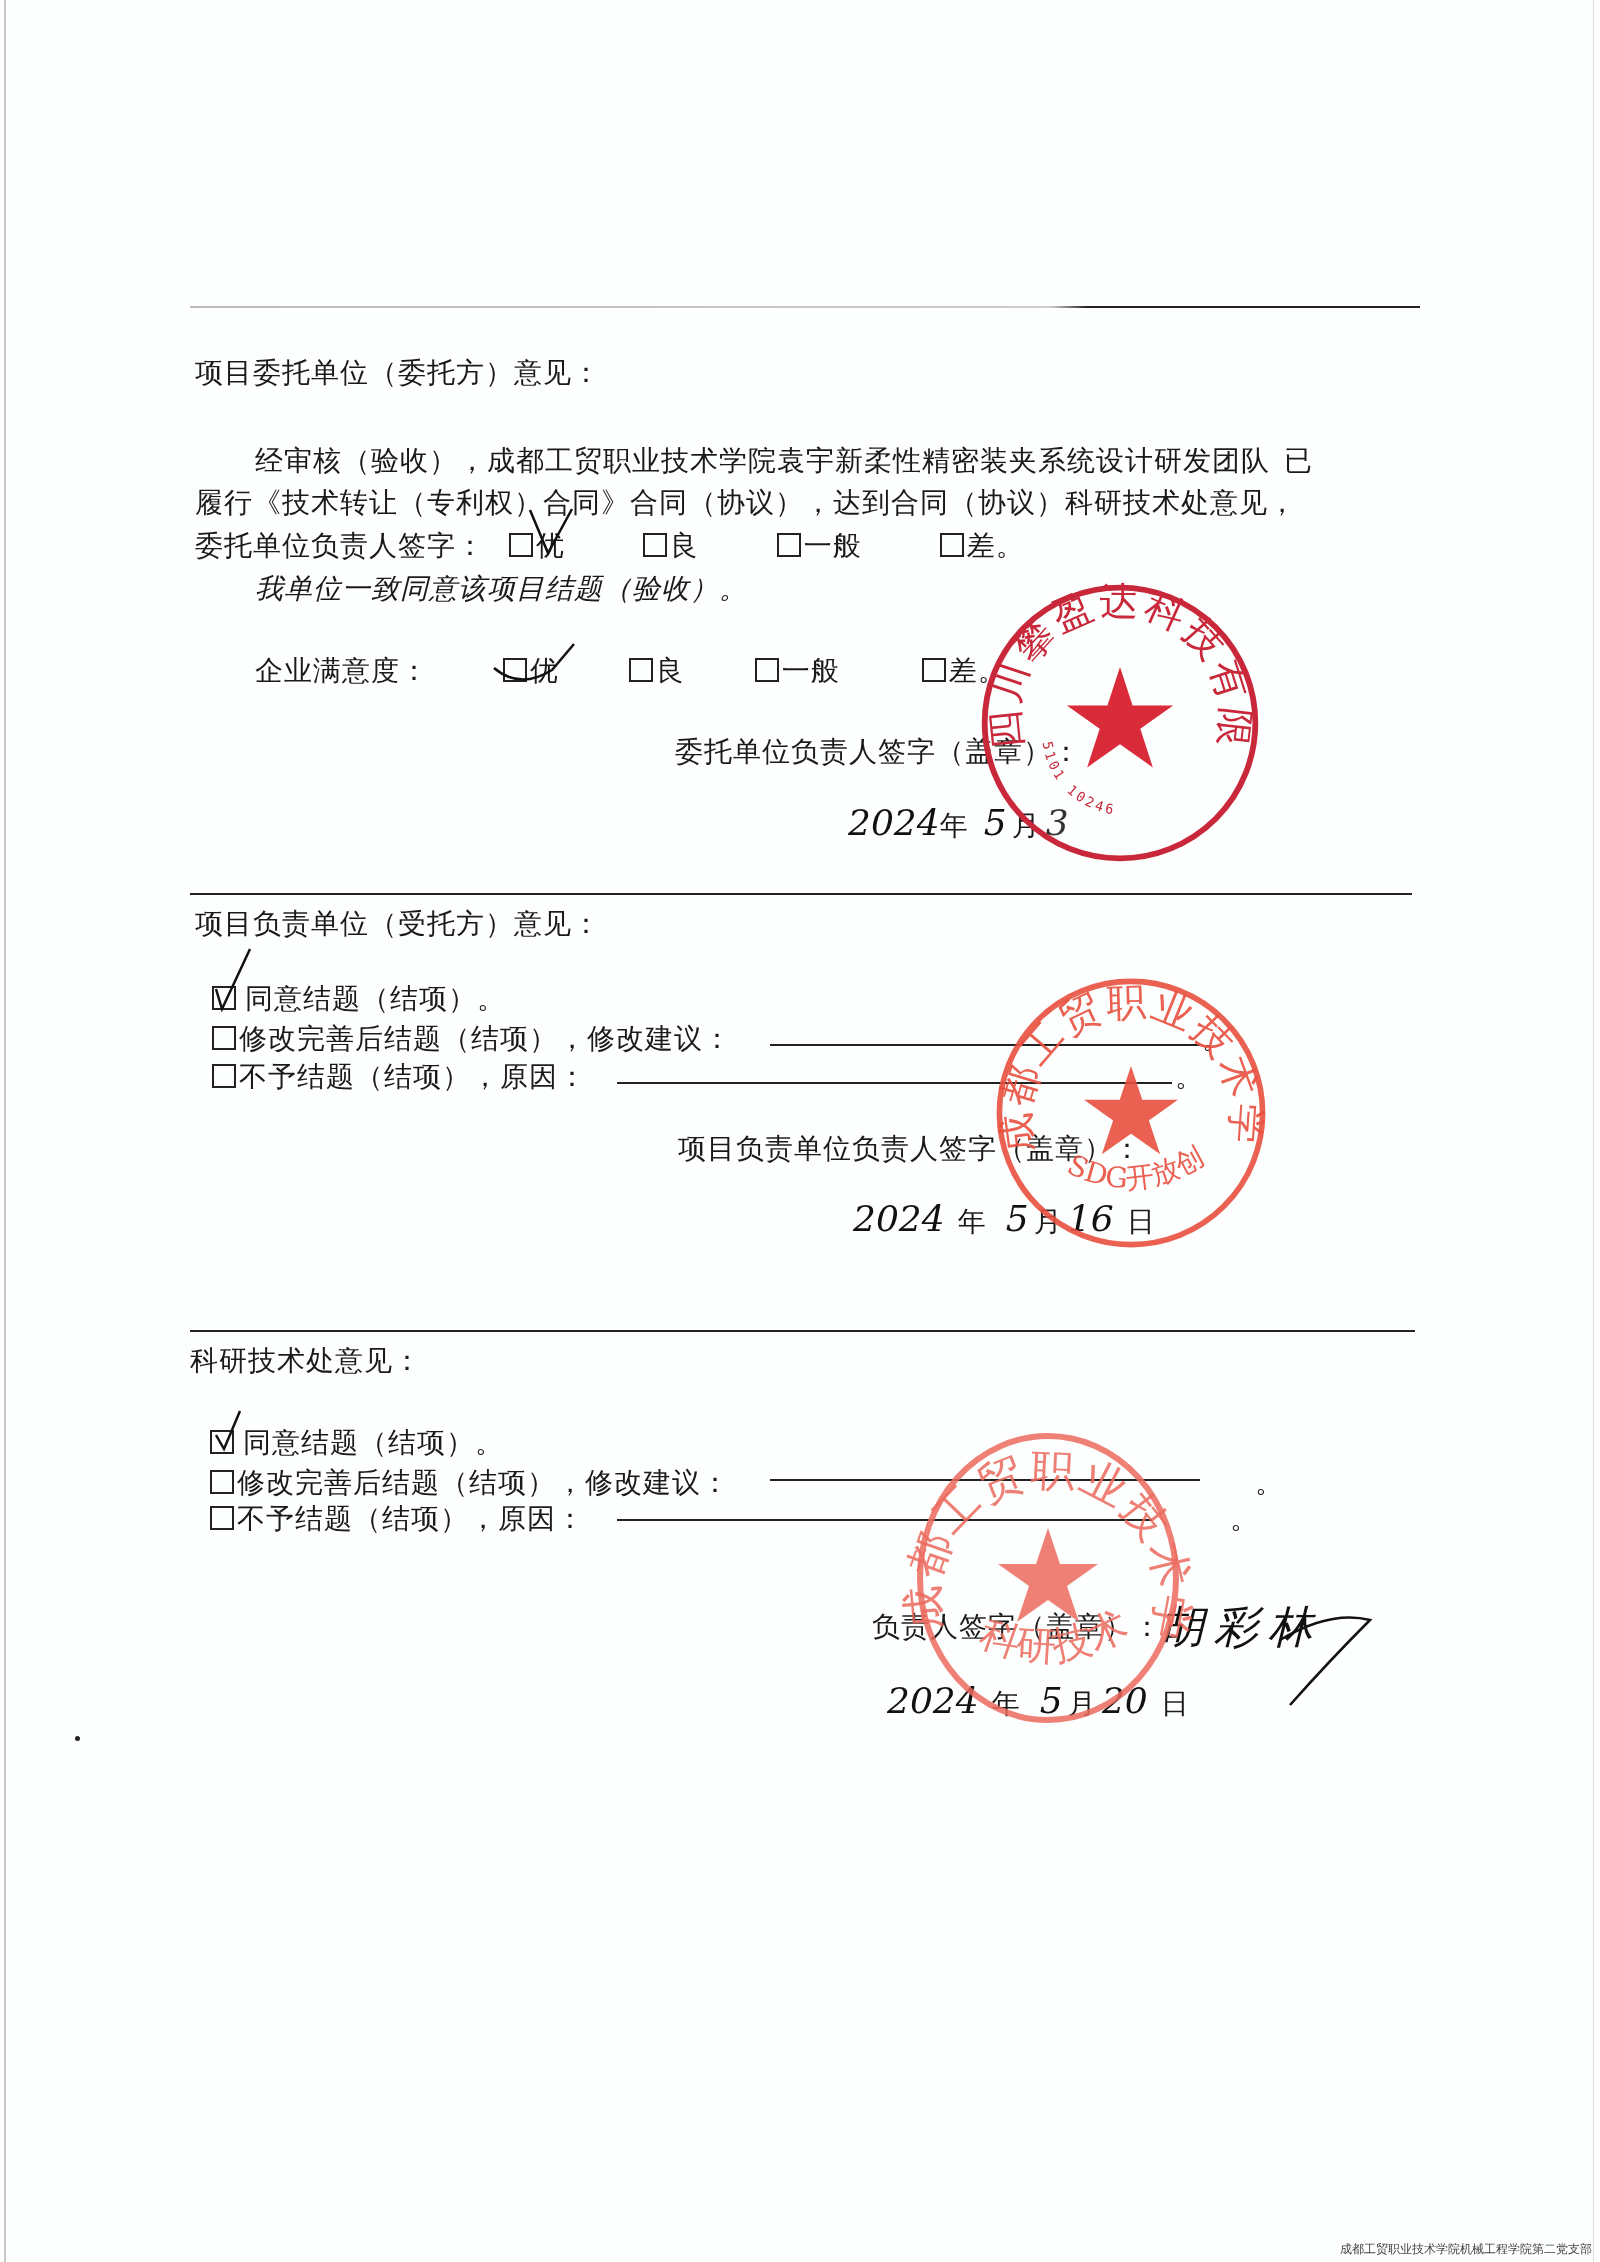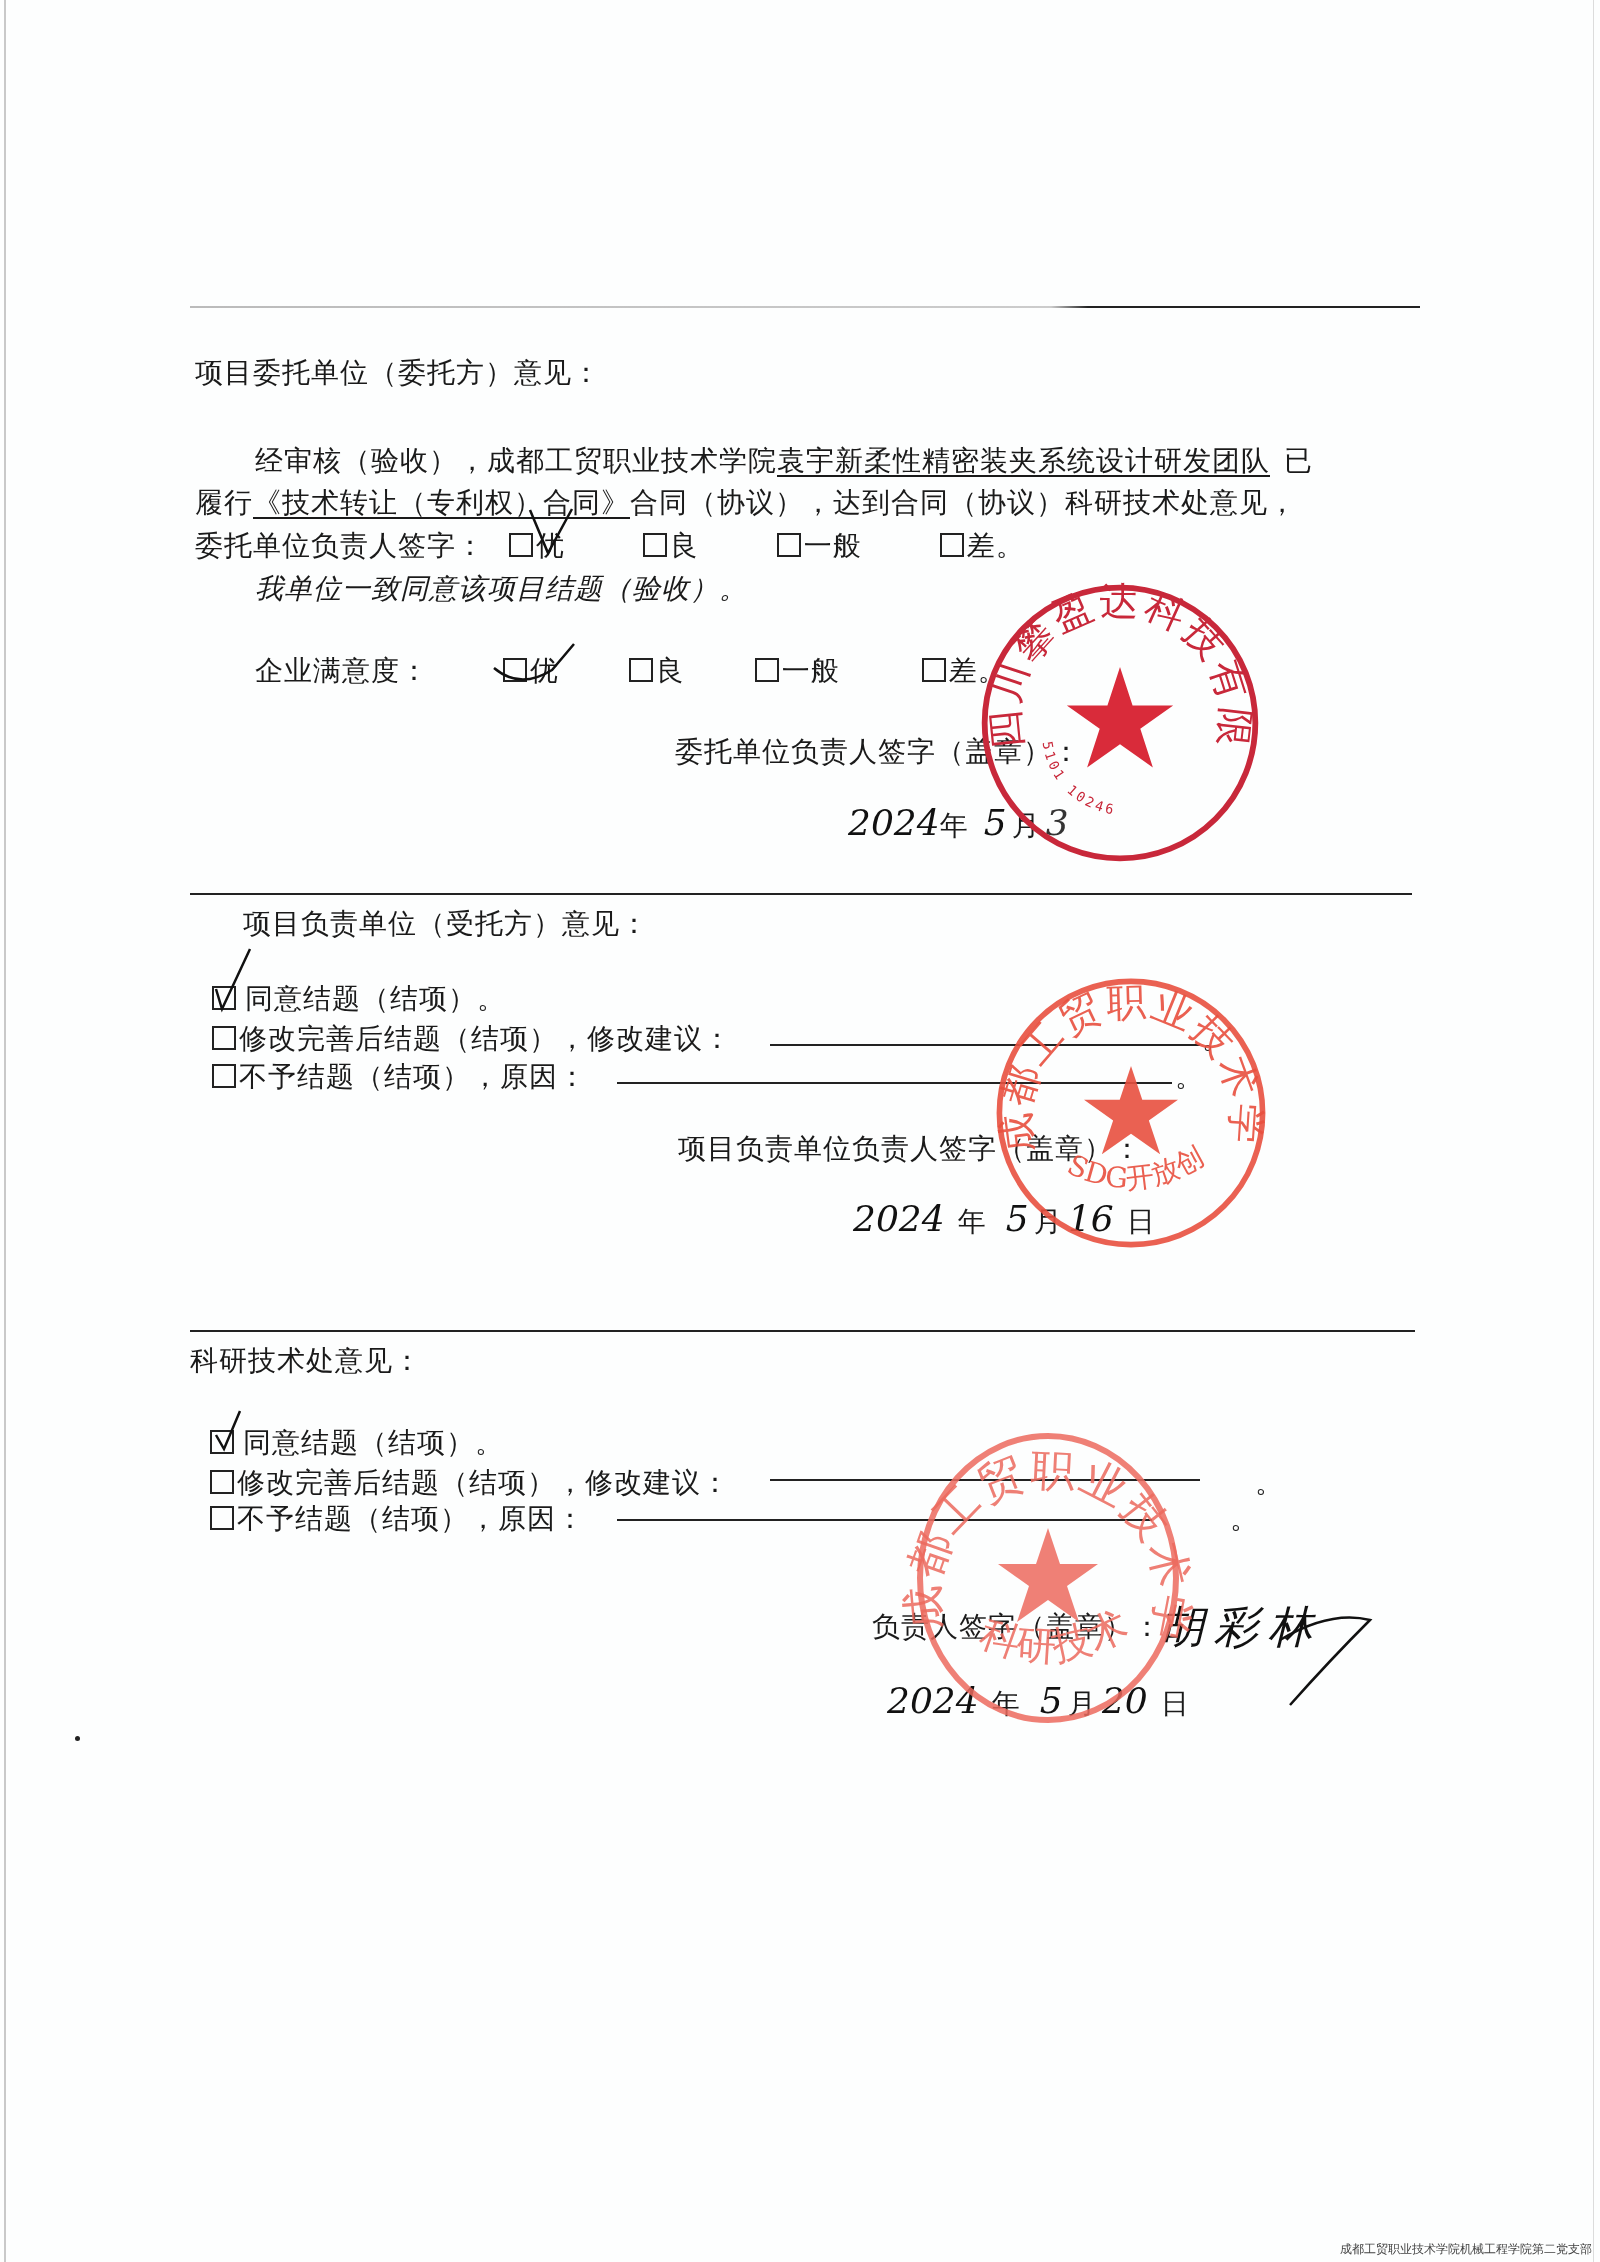--- a/index.html
+++ b/index.html
@@ -9,21 +9,21 @@
       font-family: "DejaVu Sans", "Liberation Sans", sans-serif;
       color: #1a1a1a;
     }
     .paper-edge-left { position: absolute; left: 4px; top: 0; width: 2px; height: 2262px; background: #c9c9c9; }
     .paper-edge-right { position: absolute; right: 6px; top: 0; width: 1px; height: 2262px; background: #dcdcdc; }
     .abs { position: absolute; white-space: nowrap; }
     .txt { font-size: 28px; letter-spacing: 1px; }
     .hrule { position: absolute; height: 2px; background: #222; }
     .hand { font-family: "DejaVu Serif", serif; font-style: italic; font-size: 36px; color: #111; }
     .cb { display: inline-block; width: 20px; height: 20px; border: 2px solid #222; vertical-align: -2px; margin-right: 3px; position: relative; }
-    .ul { text-decoration: underline; text-decoration-thickness: 2px; text-underline-offset: 5px; }
+    .ul { text-decoration-thickness: 2px; text-underline-offset: 5px; }
     .fill-line { position: absolute; height: 2px; background: #222; }
     .stamp { position: absolute; border-radius: 50%; }
     .stamp svg { width: 100%; height: 100%; display: block; }
     .footer-mark { position: absolute; right: 8px; bottom: 4px; font-size: 12px; color: #444; }
     .dot { position: absolute; width: 5px; height: 5px; border-radius: 50%; background: #222; }
   </style>
 </head>
 <body>
 
 <div class="paper-edge-left"></div>
@@ -87,21 +87,21 @@
     </text>
     <text font-size="14" fill="#c8283a" font-family="DejaVu Sans Mono, monospace" letter-spacing="3">
       <textPath href="#arc1b">5101 1024628</textPath>
     </text>
     <polygon points="150,92 163,132 205,132 171,156 184,196 150,172 116,196 129,156 95,132 137,132" fill="#d92b3a"></polygon>
   </svg>
 </div>
 
 <div class="hrule" style="left:190px; top:893px; width:1222px;"></div>
 
-<div class="abs txt" style="left:195px; top:905px;margin-left:48px;">项目负责单位（受托方）意见：</div>
+<div class="abs txt" style="left:195px; top:905px;">项目负责单位（受托方）意见：</div>
 
 <div class="abs txt" style="left:212px; top:980px;">
   <span class="cb"></span><span style="margin-left:6px;">同意结题（结项）。</span>
 </div>
 <svg class="abs" style="left:210px; top:945px;" width="50" height="70" viewBox="0 0 50 70">
   <path d="M6 44 L12 64 L40 4" fill="none" stroke="#111" stroke-width="2.5"></path>
 </svg>
 
 <div class="abs txt" style="left:212px; top:1020px;">
   <span class="cb"></span><span>修改完善后结题（结项），修改建议：</span>

